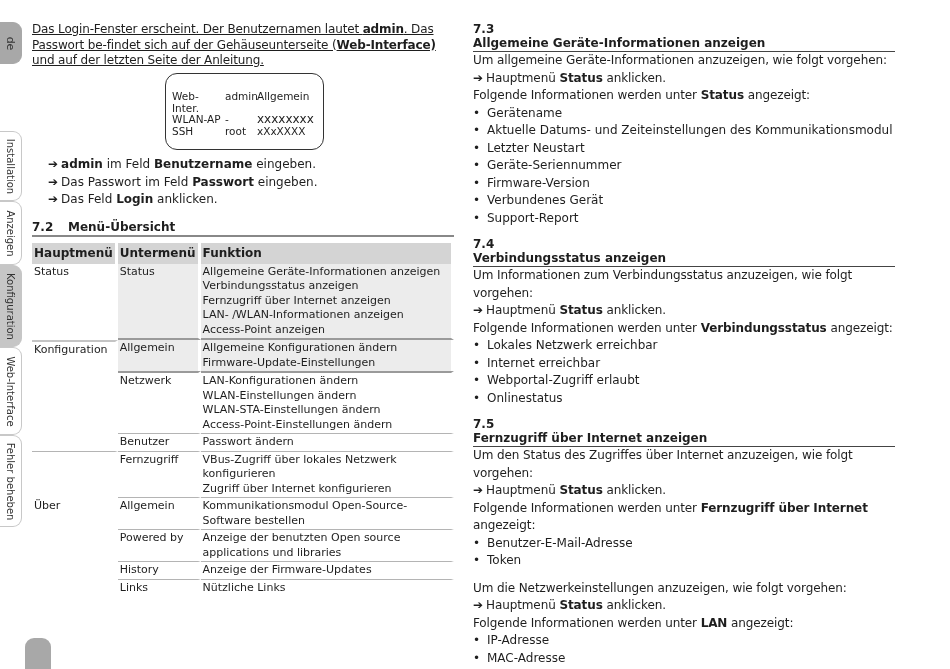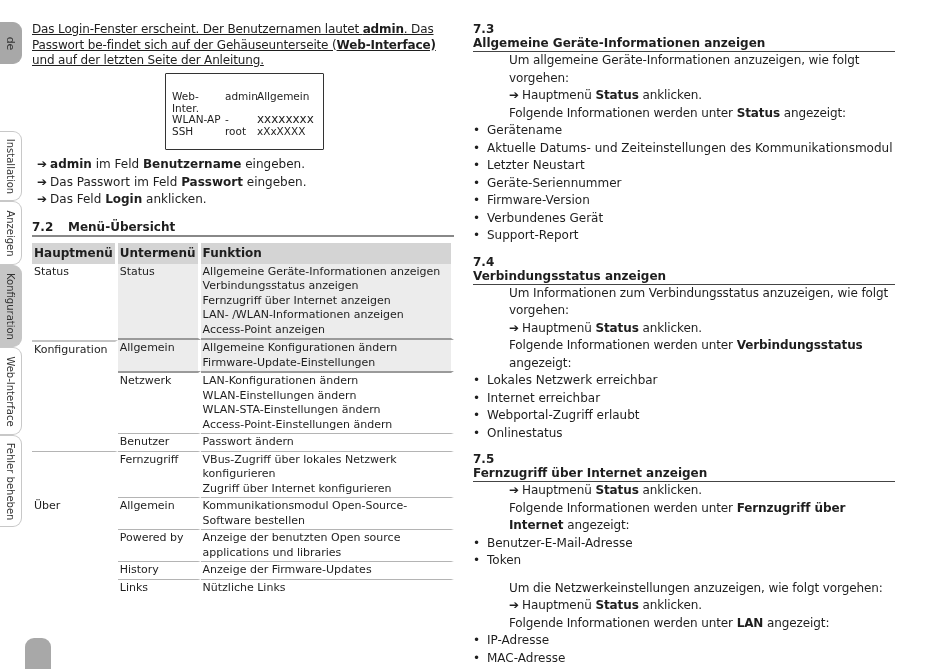--- a/index.html
+++ b/index.html
@@ -11,26 +11,26 @@
   .side-tab { position: absolute; left: 0; width: 22px; border: 1px solid #c8c8c8; border-left: none; border-radius: 0 9px 9px 0; background: #fff; display: flex; align-items: center; justify-content: center; }
   .side-tab span { transform: rotate(90deg); white-space: nowrap; font-size: 10px; color: #333; }
   .side-tab.lang { top: 22px; height: 42px; background: #a8a8a8; border-color: #a8a8a8; }
   .side-tab.lang span { transform: rotate(90deg); font-size: 11px; color: #333; }
   .side-tab.active { background: #c6c6c6; border-color: #c6c6c6; }
   .page-marker { position: absolute; left: 25px; top: 638px; width: 26px; height: 40px; background: #a8a8a8; border-radius: 9px 9px 0 0; }
 
   
   .left { position: absolute; left: 32px; top: 22px; width: 422px; text-decoration: underline; }
   .intro { font-size: 12px; line-height: 15.5px; letter-spacing: -0.15px; }
-  .label-box { position: absolute; left: 133px; top: 51px; width: 159px; height: 77px; border: 1px solid #333; border-radius: 1px; padding: 17px 0 0 6px; font-size: 10.5px; line-height: 11.5px; }
+  .label-box { position: absolute; left: 133px; top: 51px; width: 159px; height: 77px; border: 1px solid #333; border-radius: 12px; padding: 17px 0 0 6px; font-size: 10.5px; line-height: 11.5px; }
   .label-box .row { display: flex; }
   .label-box .c1 { width: 53px; }
   .label-box .c2 { width: 32px; }
   .label-box .c3.small { font-size: 12px; }
-  .steps { position: absolute; top: 134px; left: 5px; }
+  .steps { position: absolute; top: 134px; left: 16px; }
   .step { font-size: 12px; line-height: 17.5px; }
   .arrow { font-weight: bold; margin-right: 3px; }
 
   .sec-head { display: flex; font-weight: bold; font-size: 12px; border-bottom: 1px solid #444; padding-bottom: 1px; }
   .sec-head .num { width: 36px; }
   .sec72 { position: absolute; top: 198px; left: 0; width: 422px; }
   .sec72 .sec-head { border-bottom: 2px solid #888; }
 
   table.menu { position: absolute; top: 221px; left: 0; width: 422px; border-collapse: separate; border-spacing: 0; font-size: 11px; line-height: 14.5px; }
   table.menu th { text-align: left; background: #d4d4d4; font-size: 12px; padding: 3px 2px; font-weight: bold; border-right: 3px solid #fff; }
@@ -40,21 +40,21 @@
   table.menu tr.shade td.c2, table.menu tr.shade td.c3 { background: #ececec; }
   table.menu tr.shade td.c1 { background: #fff; }
   table.menu tr.sep td { border-bottom: 2px solid #9a9a9a; }
   table.menu tr.sep td.c1.noline { border-bottom: 2px solid #fff; }
   table.menu tr.thin td.c2, table.menu tr.thin td.c3 { border-bottom: 1.5px solid #b4b4b4; }
   table.menu tr.grp-start td.c1 { border-top: 2px solid #c4c4c4; }
 
   
   .right { position: absolute; left: 473px; top: 22px; width: 422px; }
   .sec { margin-bottom: 10px; }
-  .para { font-size: 12px; line-height: 17.5px; letter-spacing: -0.1px; margin-left: 36px; }
+  .para { font-size: 12px; line-height: 17.5px; letter-spacing: -0.1px; }
   .bullet { font-size: 12px; line-height: 17.5px; display: flex; }
   .bullet .dot { width: 14px; }
   .right .sec-head { margin-bottom: 0; flex-direction: column; }
 </style>
 </head>
 <body>
 
 <div class="side-tab lang">
     <span>de</span>
   </div>
@@ -250,20 +250,21 @@
         <span class="dot">•</span>
         <span>Onlinestatus</span>
       </div>
   </div>
 
   <div class="sec">
     <div class="sec-head">
         <span class="num">7.5</span>
         <span>Fernzugriff über Internet anzeigen</span>
       </div>
+    <div class="para">Um den Status des Zugriffes über Internet anzuzeigen, wie folgt vorgehen:</div>
     <div class="para"><span class="arrow">➔</span><span>Hauptmenü </span><b>Status</b><span> anklicken.</span></div>
     <div class="para"><span>Folgende Informationen werden unter </span><b>Fernzugriff über Internet</b><span> angezeigt:</span></div>
     <div class="bullet">
         <span class="dot">•</span>
         <span>Benutzer-E-Mail-Adresse</span>
       </div>
     <div class="bullet">
         <span class="dot">•</span>
         <span>Token</span>
       </div>

